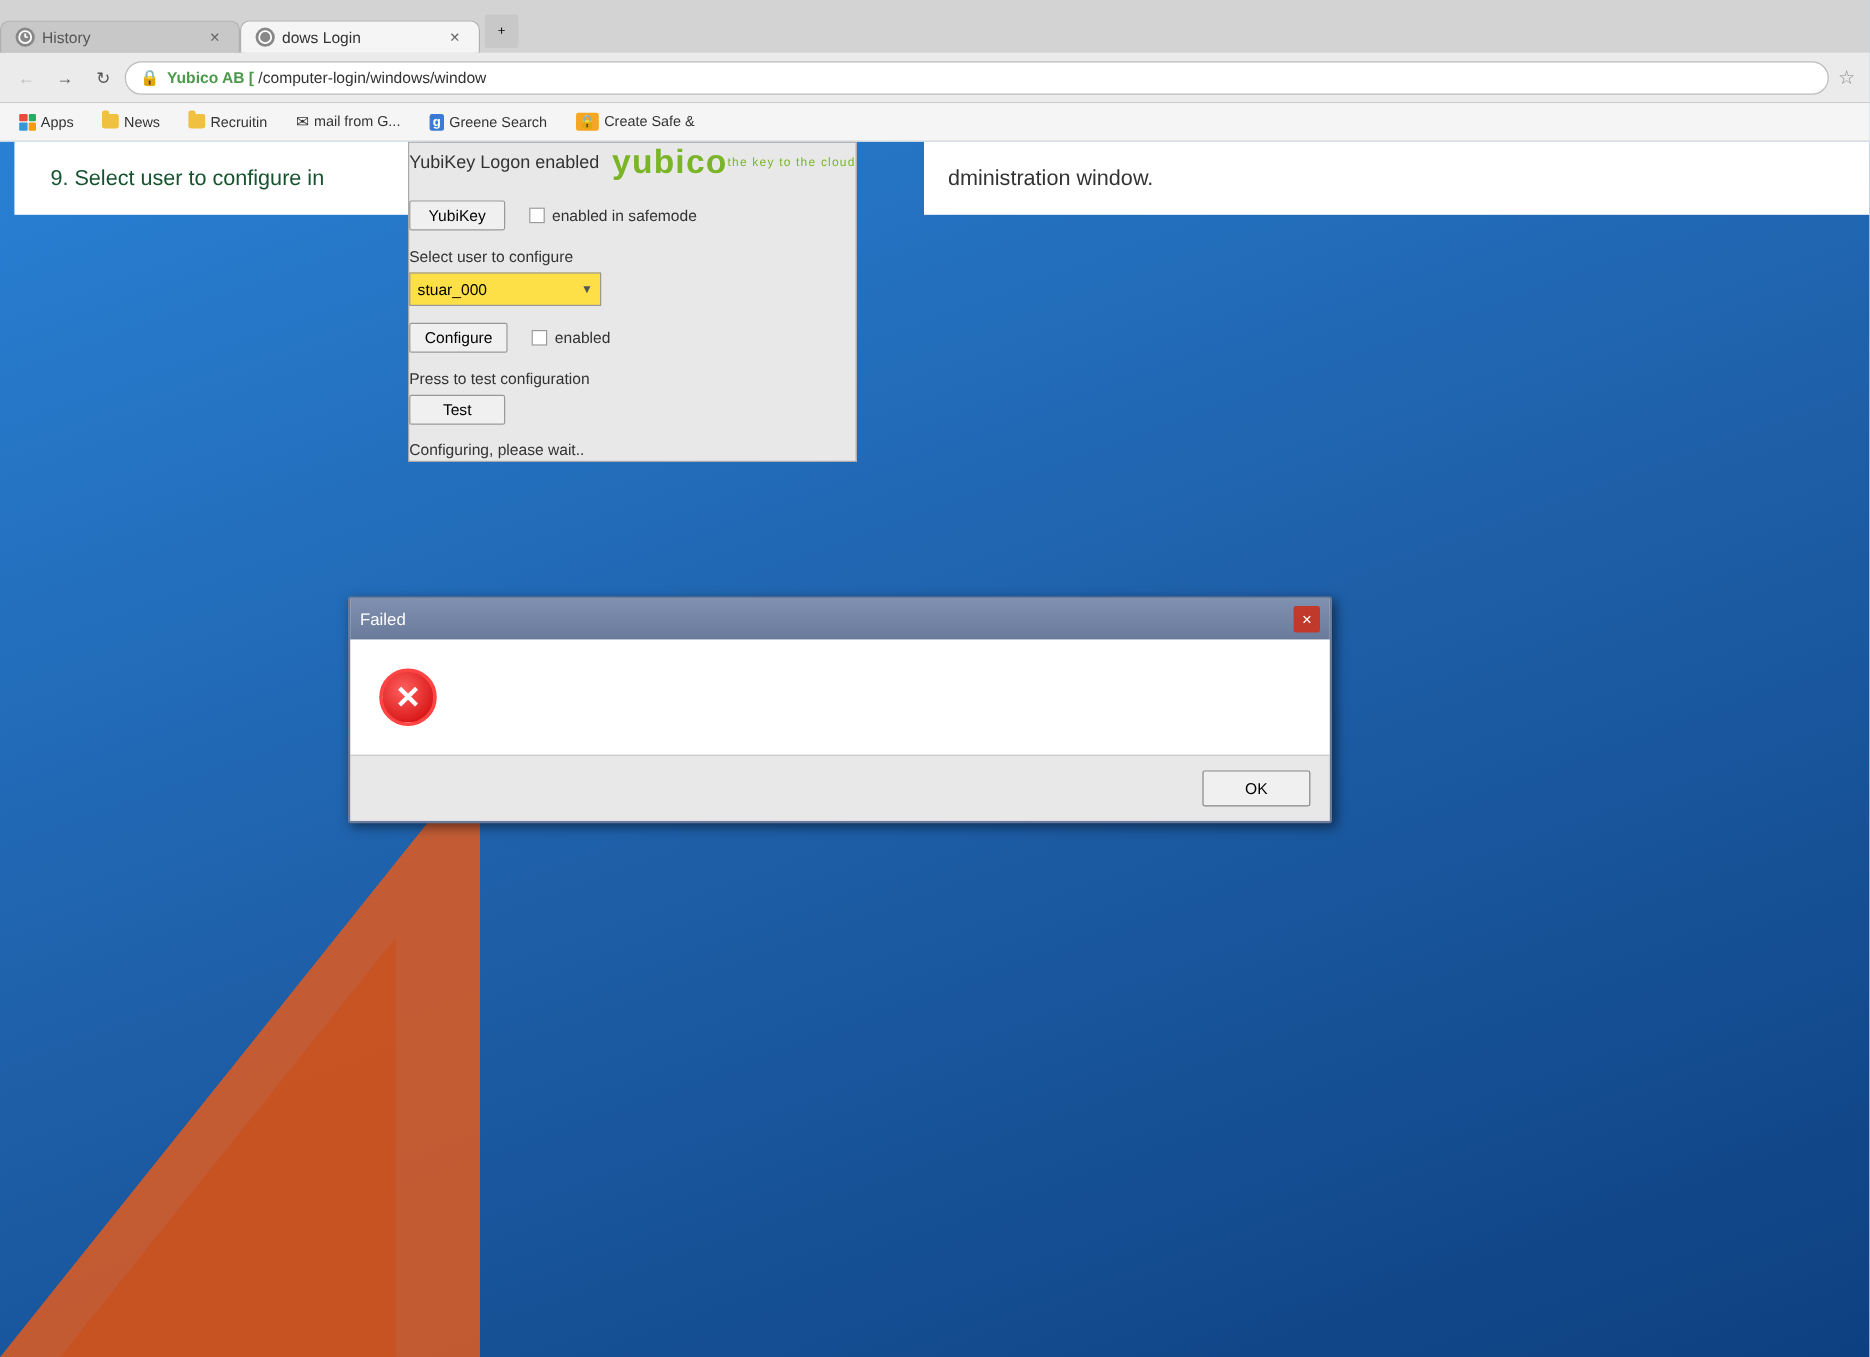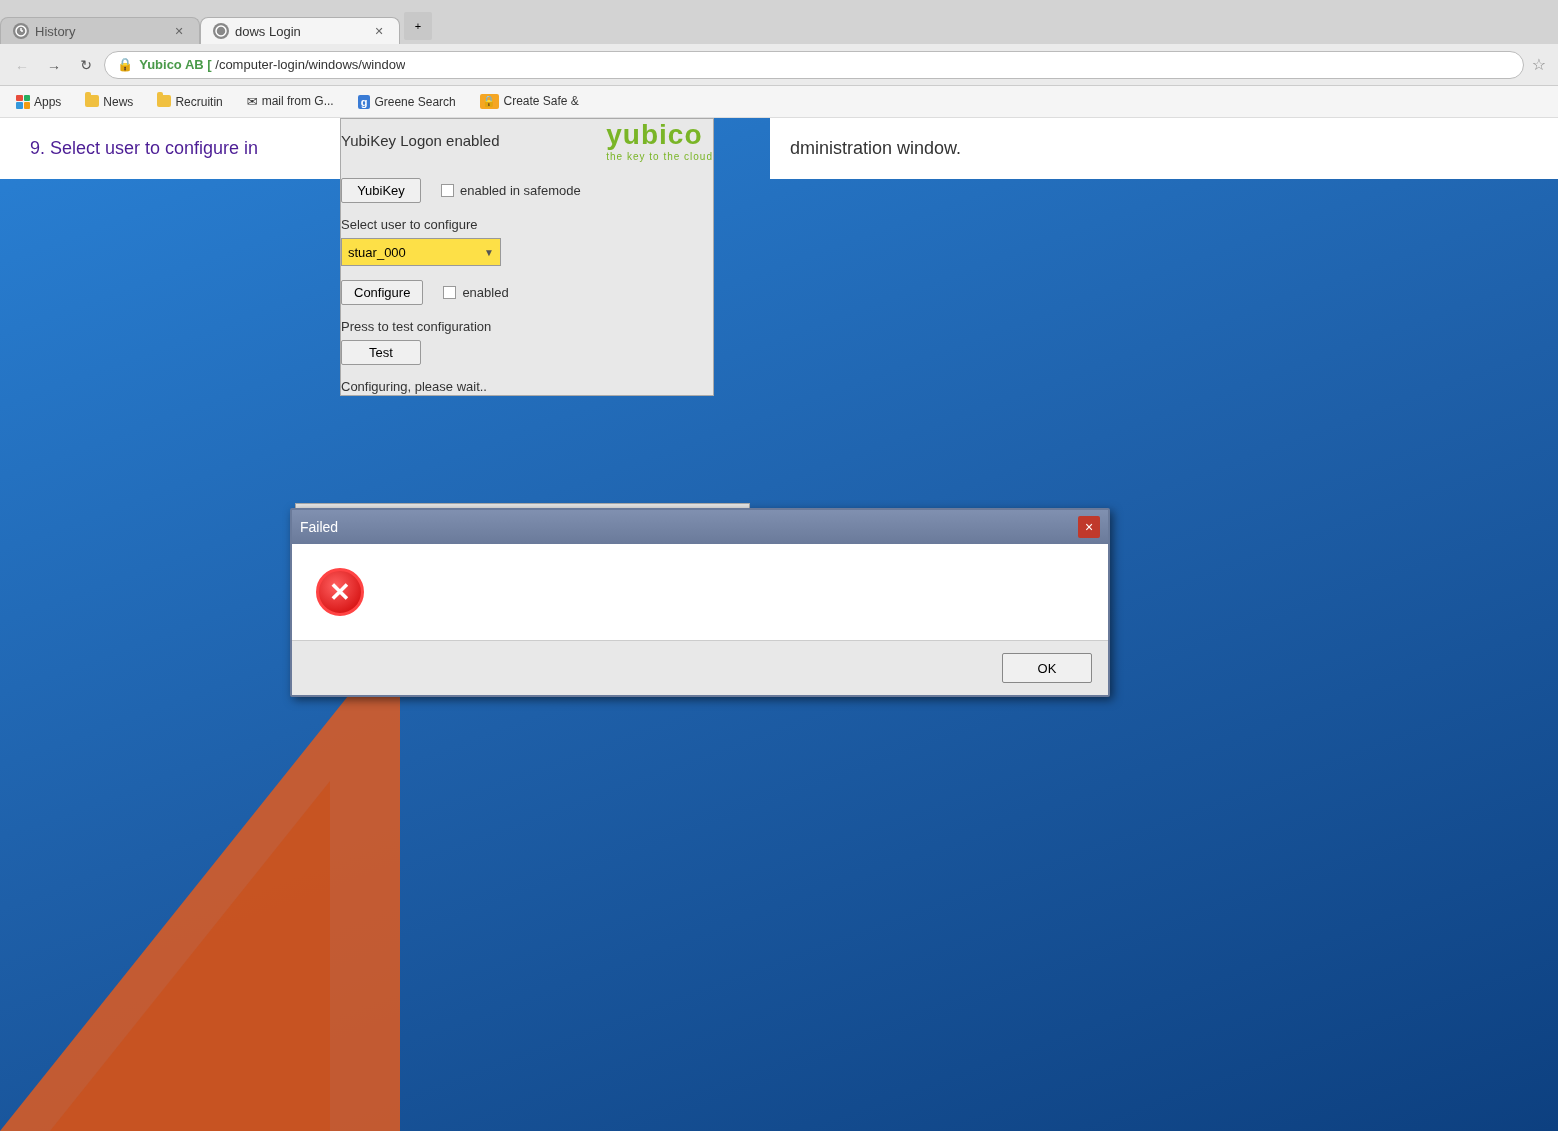--- a/index.html
+++ b/index.html
@@ -251,21 +251,21 @@
       align-items: center;
       justify-content: space-between;
       margin-bottom: 16px;
     }
     .yubikey-title {
       font-size: 15px;
       color: #333;
     }
     .yubico-logo {
       display: flex;
-      flex-direction: column;
+      align-items: center;
     }
     .yubico-logo-text {
       font-size: 28px;
       font-weight: bold;
       color: #7ab527;
       letter-spacing: 1px;
     }
     .yubico-logo-tagline {
       font-size: 10px;
       color: #7ab527;
@@ -338,21 +338,21 @@
       width: 455px;
       background: #e8e8e8;
       border: 1px solid #aaa;
       z-index: 4;
       padding: 16px;
     }
 
     
     .failed-dialog {
       position: absolute;
-      top: 390px;
+      top: 379px;
       left: 290px;
       width: 820px;
       background: #d4d8e0;
       border: 2px solid #6a7a9a;
       border-radius: 2px;
       z-index: 10;
       box-shadow: 3px 3px 10px rgba(0,0,0,0.5);
     }
     .failed-dialog-titlebar {
       display: flex;
@@ -518,21 +518,21 @@
     </div>
   </div>
 
   <div class="page-content">
 
     <div class="win7-desktop">
       <div class="desktop-triangle"></div>
       <div class="desktop-triangle2"></div>
     </div>
 
-    <div style="position:absolute;top:0;left:0;width:340px;background:white;padding:20px 30px;font-size:18px;color:#4c1d95;">
+    <div style="position:absolute;top:0;left:12px;width:340px;background:white;padding:20px 30px;font-size:18px;color:#14532d;">
       <span>9. Select user to configure in</span>
     </div>
     <div style="position:absolute;top:0;left:770px;right:0;background:white;padding:20px 20px;font-size:18px;color:#333;">
       <span>dministration window.</span>
     </div>
 
     <div class="yubikey-panel">
       <div class="yubikey-panel-header">
         <span class="yubikey-title">YubiKey Logon enabled</span>
         <div class="yubico-logo">

